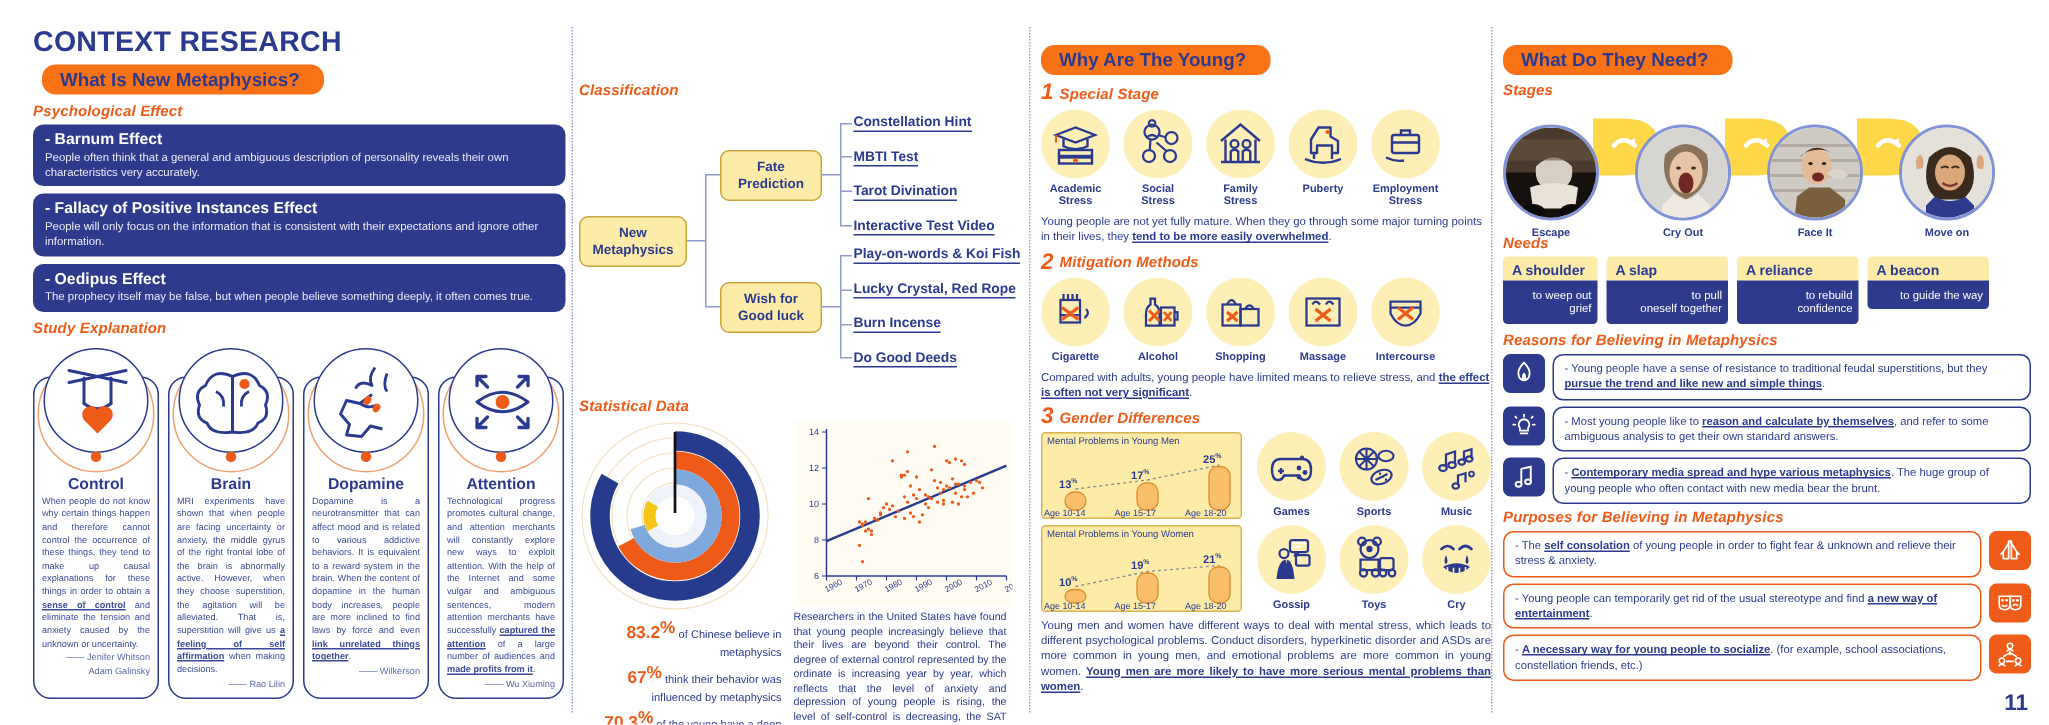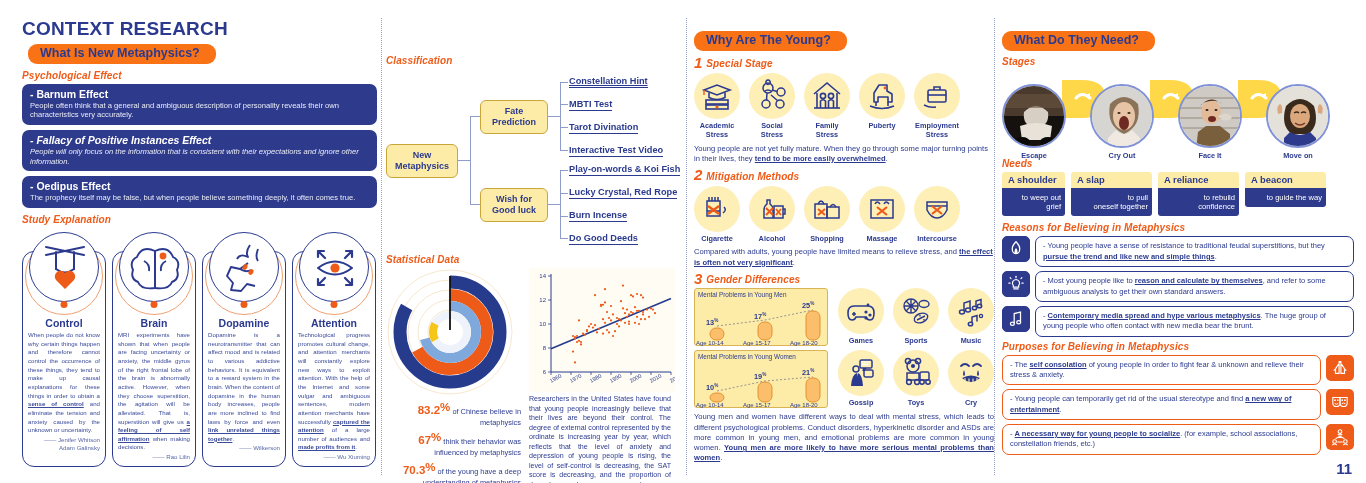--- a/index.html
+++ b/index.html
@@ -155,21 +155,21 @@
     <div id="subpill">
       <span class="pill-head">What Is New Metaphysics?</span>
     </div>
 
     <div class="sect-label" style="margin-top:6px;">Psychological Effect</div>
 
     <div class="navy-box" style="margin-top:3px;">
       <span class="ttl">- Barnum Effect</span>
       <span class="bdy">People often think that a general and ambiguous description of personality reveals their own characteristics very accurately.</span>
     </div>
-    <div class="navy-box" style="margin-top:5px;font-style:italic;">
+    <div class="navy-box" style="margin-top:5px;">
       <span class="ttl">- Fallacy of Positive Instances Effect</span>
       <span class="bdy">People will only focus on the information that is consistent with their expectations and ignore other information.</span>
     </div>
     <div class="navy-box" style="margin-top:5px;">
       <span class="ttl">- Oedipus Effect</span>
       <span class="bdy">The prophecy itself may be false, but when people believe something deeply, it often comes true.</span>
     </div>
 
     <div class="sect-label" style="margin-top:6px;">Study Explanation</div>
 
@@ -293,40 +293,40 @@
       <div class="tree-line" style="left:84px; top:132px; width:10px; height:1px;"></div>
 
       <div class="node" style="position:absolute; left:94px; top:28px; width:68px; white-space:pre-line;">Fate
 Prediction</div>
       <div class="tree-line" style="left:162px; top:44px; width:12px; height:1px;"></div>
       <div class="tree-line" style="left:174px; top:10px; width:1px; height:68px;"></div>
       <div class="tree-line" style="left:174px; top:10px;  width:8px; height:1px;"></div>
       <div class="tree-line" style="left:174px; top:32px;  width:8px; height:1px;"></div>
       <div class="tree-line" style="left:174px; top:55px;  width:8px; height:1px;"></div>
       <div class="tree-line" style="left:174px; top:78px;  width:8px; height:1px;"></div>
-      <span class="leaf" style="position:absolute; left:183px; top:4px;text-decoration:underline;">Constellation Hint</span>
+      <span class="leaf" style="position:absolute; left:183px; top:4px;">Constellation Hint</span>
       <span class="leaf" style="position:absolute; left:183px; top:27px;">MBTI Test</span>
       <span class="leaf" style="position:absolute; left:183px; top:50px;">Tarot Divination</span>
       <span class="leaf" style="position:absolute; left:183px; top:73px;">Interactive Test Video</span>
 
       <div class="node" style="position:absolute; left:94px; top:116px; width:68px; white-space:pre-line;">Wish for
 Good luck</div>
       <div class="tree-line" style="left:162px; top:132px; width:12px; height:1px;"></div>
       <div class="tree-line" style="left:174px; top:98px; width:1px; height:68px;"></div>
       <div class="tree-line" style="left:174px; top:98px;  width:8px; height:1px;"></div>
       <div class="tree-line" style="left:174px; top:121px; width:8px; height:1px;"></div>
       <div class="tree-line" style="left:174px; top:144px; width:8px; height:1px;"></div>
       <div class="tree-line" style="left:174px; top:166px; width:8px; height:1px;"></div>
       <span class="leaf" style="position:absolute; left:183px; top:92px;">Play-on-words &amp; Koi Fish</span>
       <span class="leaf" style="position:absolute; left:183px; top:115px;">Lucky Crystal, Red Rope</span>
       <span class="leaf" style="position:absolute; left:183px; top:138px;">Burn Incense</span>
       <span class="leaf" style="position:absolute; left:183px; top:161px;">Do Good Deeds</span>
     </div>
 
-    <div class="sect-label" style="margin-top:2px;">Statistical Data</div>
+    <div class="sect-label" style="margin-top:14px;">Statistical Data</div>
 
     <div style="display:flex; gap:6px; margin-top:3px;">
 
       <div style="width:138px;">
         <div class="radial">
           <svg viewBox="0 0 128 128" width="128" height="128">
 
             <g fill="none" stroke="#f2dcb8" stroke-width=".7">
               <circle cx="64" cy="64" r="62"></circle>
                 <circle cx="64" cy="64" r="52"></circle>

